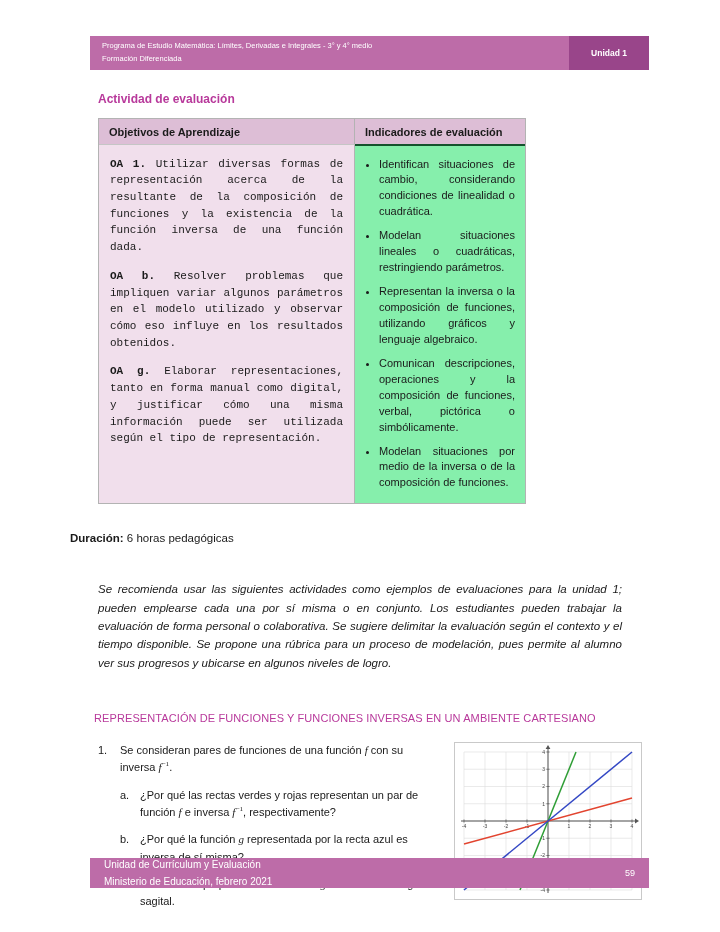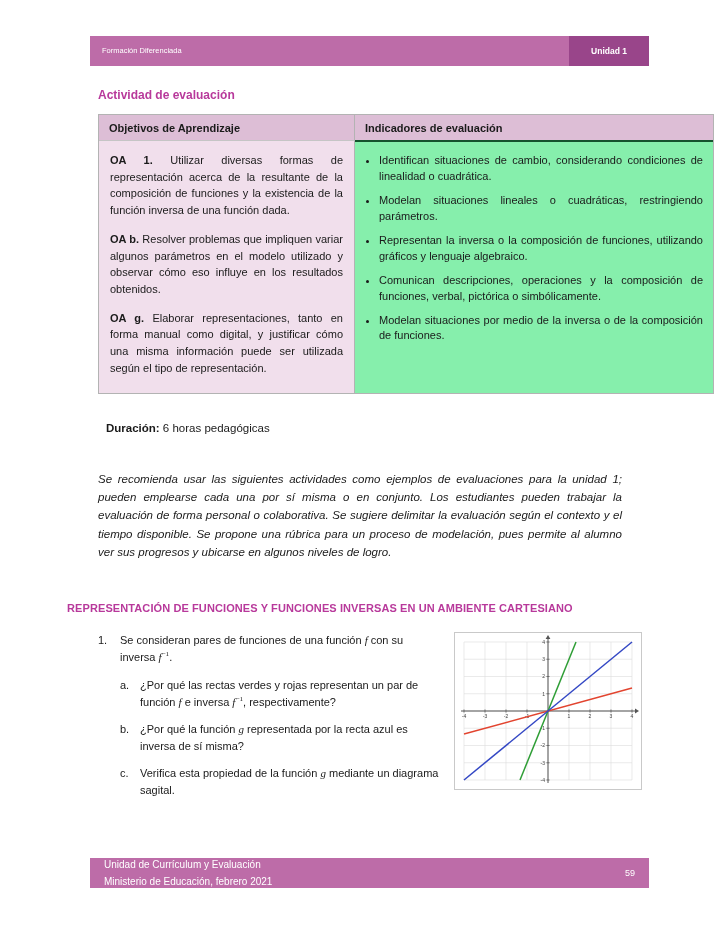--- a/index.html
+++ b/index.html
@@ -9,36 +9,36 @@
 
   
   .topbar { display:flex; margin:36px 71px 0 90px; background:#bd6ca8; min-height:30px; }
   .topbar-text { flex:1; color:#ffffff; font-size:7.5px; line-height:1.7; padding:4px 12px; align-self:center; }
   .unit-badge { width:80px; background:#99458a; color:#ffffff; font-size:8.5px; font-weight:bold;
                 display:flex; align-items:center; justify-content:center; }
 
   .page-title { margin:22px 71px 0 98px; color:#b8399b; font-size:12px; font-weight:bold; }
 
   
-  .oa-table { display:grid; grid-template-columns:256px 1fr; margin:12px 0 0 98px; width:616px;
+  .oa-table { display:grid; grid-template-columns:256px 1fr; margin:12px 0 0 98px; width:428px;
               border:1px solid #b3b3b3; }
   .cell { font-size:11px; }
   .head { background:#ddbed6; font-weight:bold; padding:7px 10px 6px; }
   .col-divider { border-right:1px solid #b3b3b3; }
   .body-left { background:#f1dfec; padding:11px 11px 4px; border-top:1px solid #c5c5c5; }
-  .body-left p { text-align:justify; line-height:1.52; margin-bottom:12px; }
+  .body-left p { text-align:justify; line-height:1.52; margin-bottom:12px;font-family:Liberation Mono, monospace; }
   .body-right { background:#86efac; padding:11px 10px 4px 8px; border-top:2px solid #14532d; }
   .body-right ul { list-style:disc; padding-left:16px; }
   .body-right li { line-height:1.45; margin-bottom:8px; text-align:justify; }
 
-  .duration { margin:28px 0 0 106px; font-size:11.5px; }
+  .duration { margin:28px 0 0 70px; font-size:11.5px; }
 
   .intro { margin:36px 98px 0; width:524px; font-size:11.5px; line-height:1.6; text-align:justify;font-style:italic; }
 
-  .section-heading { margin:40px 67px 0; color:#b8399b; font-size:11px; font-weight:bold; letter-spacing:0.1px; }
+  .section-heading { margin:40px 94px 0; color:#b8399b; font-size:11px; font-weight:normal; letter-spacing:0.1px; }
 
   
   .activity { display:flex; gap:14px; margin:18px 78px 0 98px; }
   .activity-text { flex:1; font-size:11px; }
   .item { display:flex; line-height:1.55; }
   .item .num { flex:0 0 22px; }
   .stem { margin-bottom:11px; }
   .sub { margin-left:22px; }
   .sub .item { margin-bottom:10px; }
   .sub .item .num { flex:0 0 20px; }
@@ -54,20 +54,21 @@
   .foot-left { font-size:10px; line-height:1.7; }
   .foot-page { font-size:9px; }
 </style>
 </head>
 <body>
 
 <div class="page">
 
   <header class="topbar">
     <div class="topbar-text">
+      <div>Programa de Estudio Matemática: Límites, Derivadas e Integrales - 3° y 4° medio</div>
       <div>Formación Diferenciada</div>
     </div>
     <div class="unit-badge">Unidad 1</div>
   </header>
 
   <h1 class="page-title">Actividad de evaluación</h1>
 
   <section class="oa-table">
     <div class="cell head col-divider">Objetivos de Aprendizaje</div>
     <div class="cell head">Indicadores de evaluación</div>

